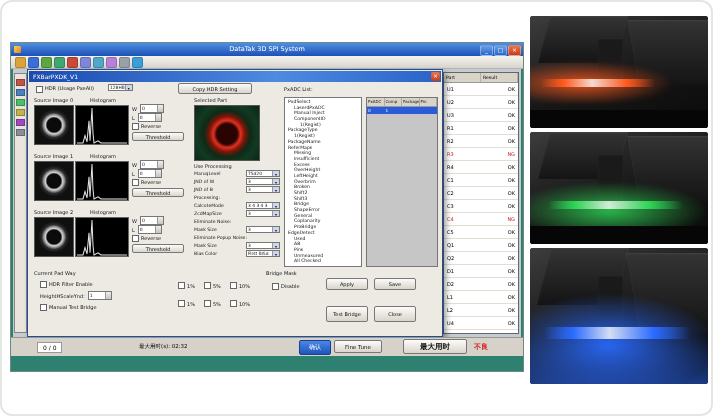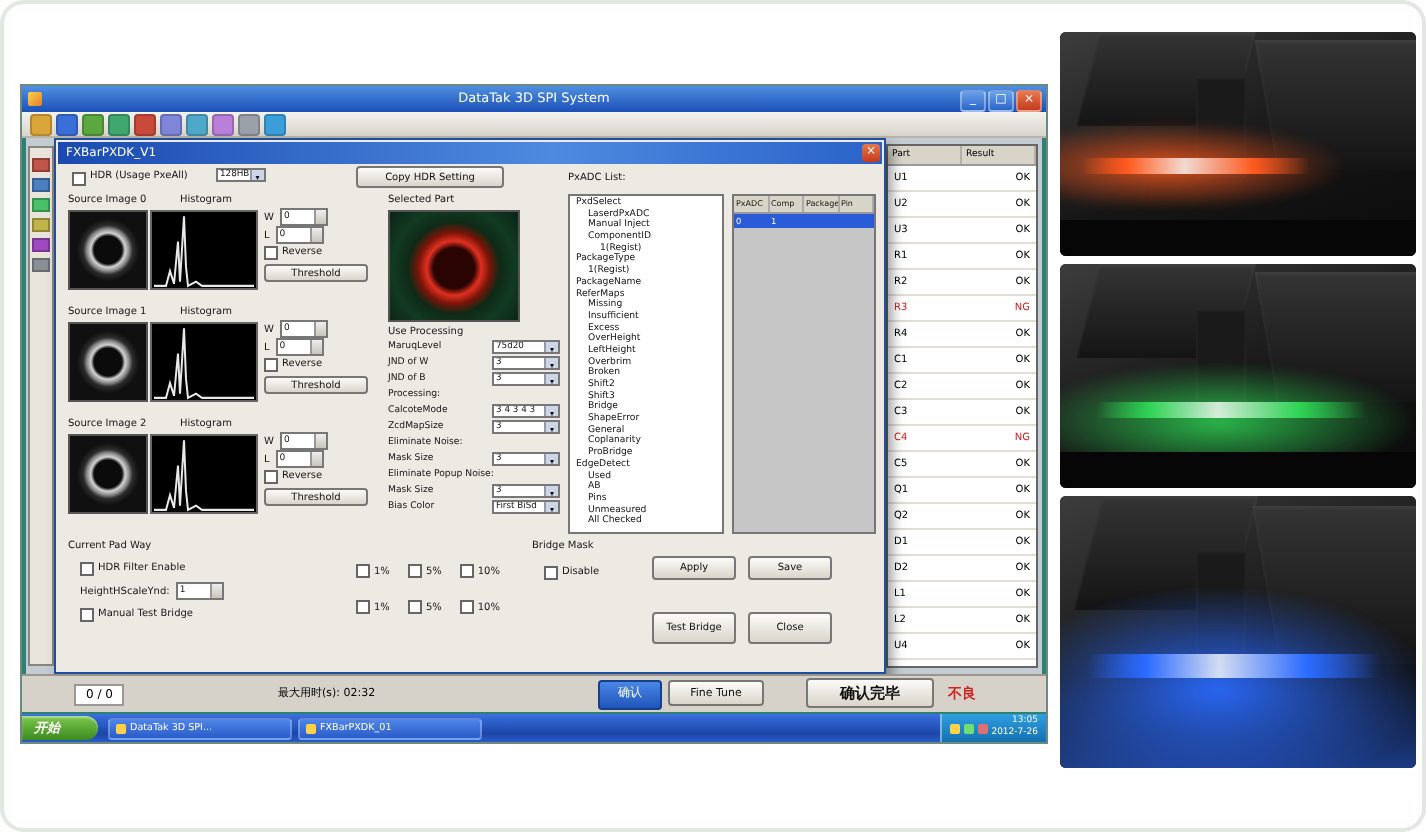--- a/index.html
+++ b/index.html
@@ -559,44 +559,24 @@
       <div class="btn b-save">Save</div>
       <div class="btn b-test">Test Bridge</div>
       <div class="btn b-close">Close</div>
     </div>
 
     <div class="status-band">
       <span class="st-counter">0 / 0</span>
       <span class="st-time">最大用时(s): 02:32</span>
       <div class="confirm-btn">确认</div>
       <div class="btn finetune-btn">Fine Tune</div>
-      <div class="btn done-btn">确认完毕</div>
+      <div class="btn done-btn">最大用时</div>
       <span class="ng-lbl">不良</span>
     </div>
 
-    <div class="taskbar">
-      <div class="start">开始</div>
-      <div class="task-item" title="DataTak 3D SPI...">
-        <span class="ti-ic"></span>
-        <span>DataTak 3D SPI...</span>
-      </div>
-      <div class="task-item" title="FXBarPXDK_01">
-        <span class="ti-ic"></span>
-        <span>FXBarPXDK_01</span>
-      </div>
-      <div class="tray">
-        <span class="tray-ic tic1"></span>
-        <span class="tray-ic tic2"></span>
-        <span class="tray-ic tic3"></span>
-        <div class="tray-time">
-          <div>13:05</div>
-          <div>2012-7-26</div>
-        </div>
-      </div>
-    </div>
   </div>
 
   <div class="photo photo-a" style="--accent: #ff5a1e;">
     <div class="ph-base"></div>
     <div class="arm arm1"></div>
     <div class="arm arm2"></div>
     <div class="arm arm3"></div>
     <div class="glow"></div>
     <div class="band"></div>
     <div class="deck"></div>

